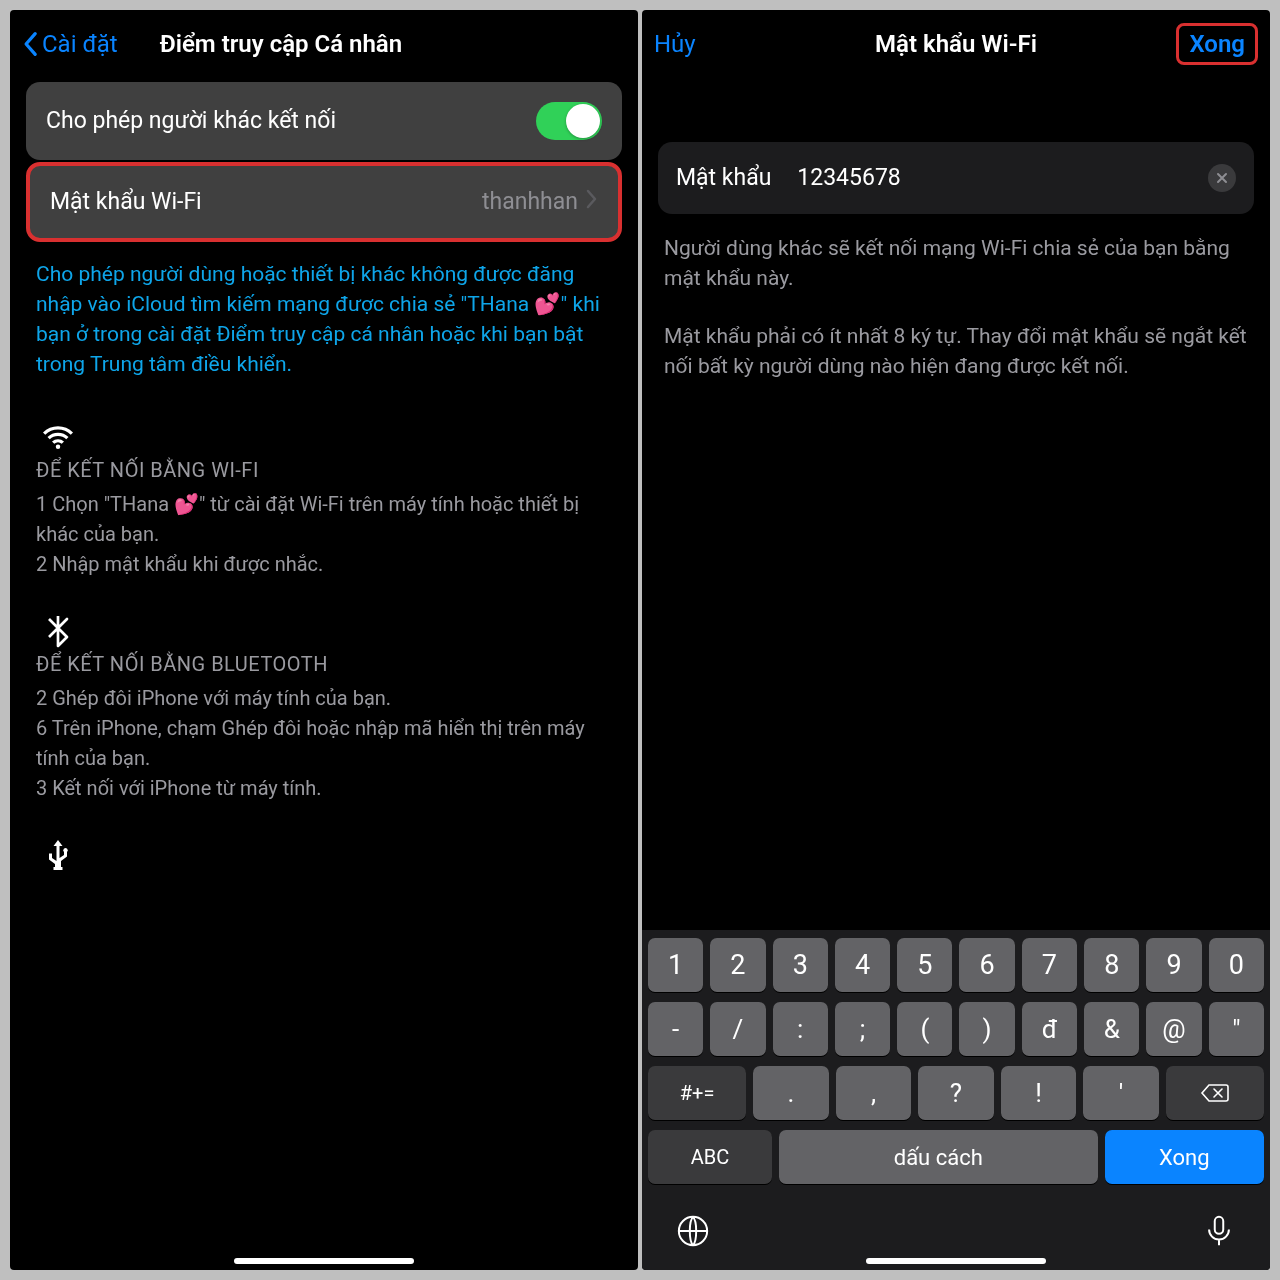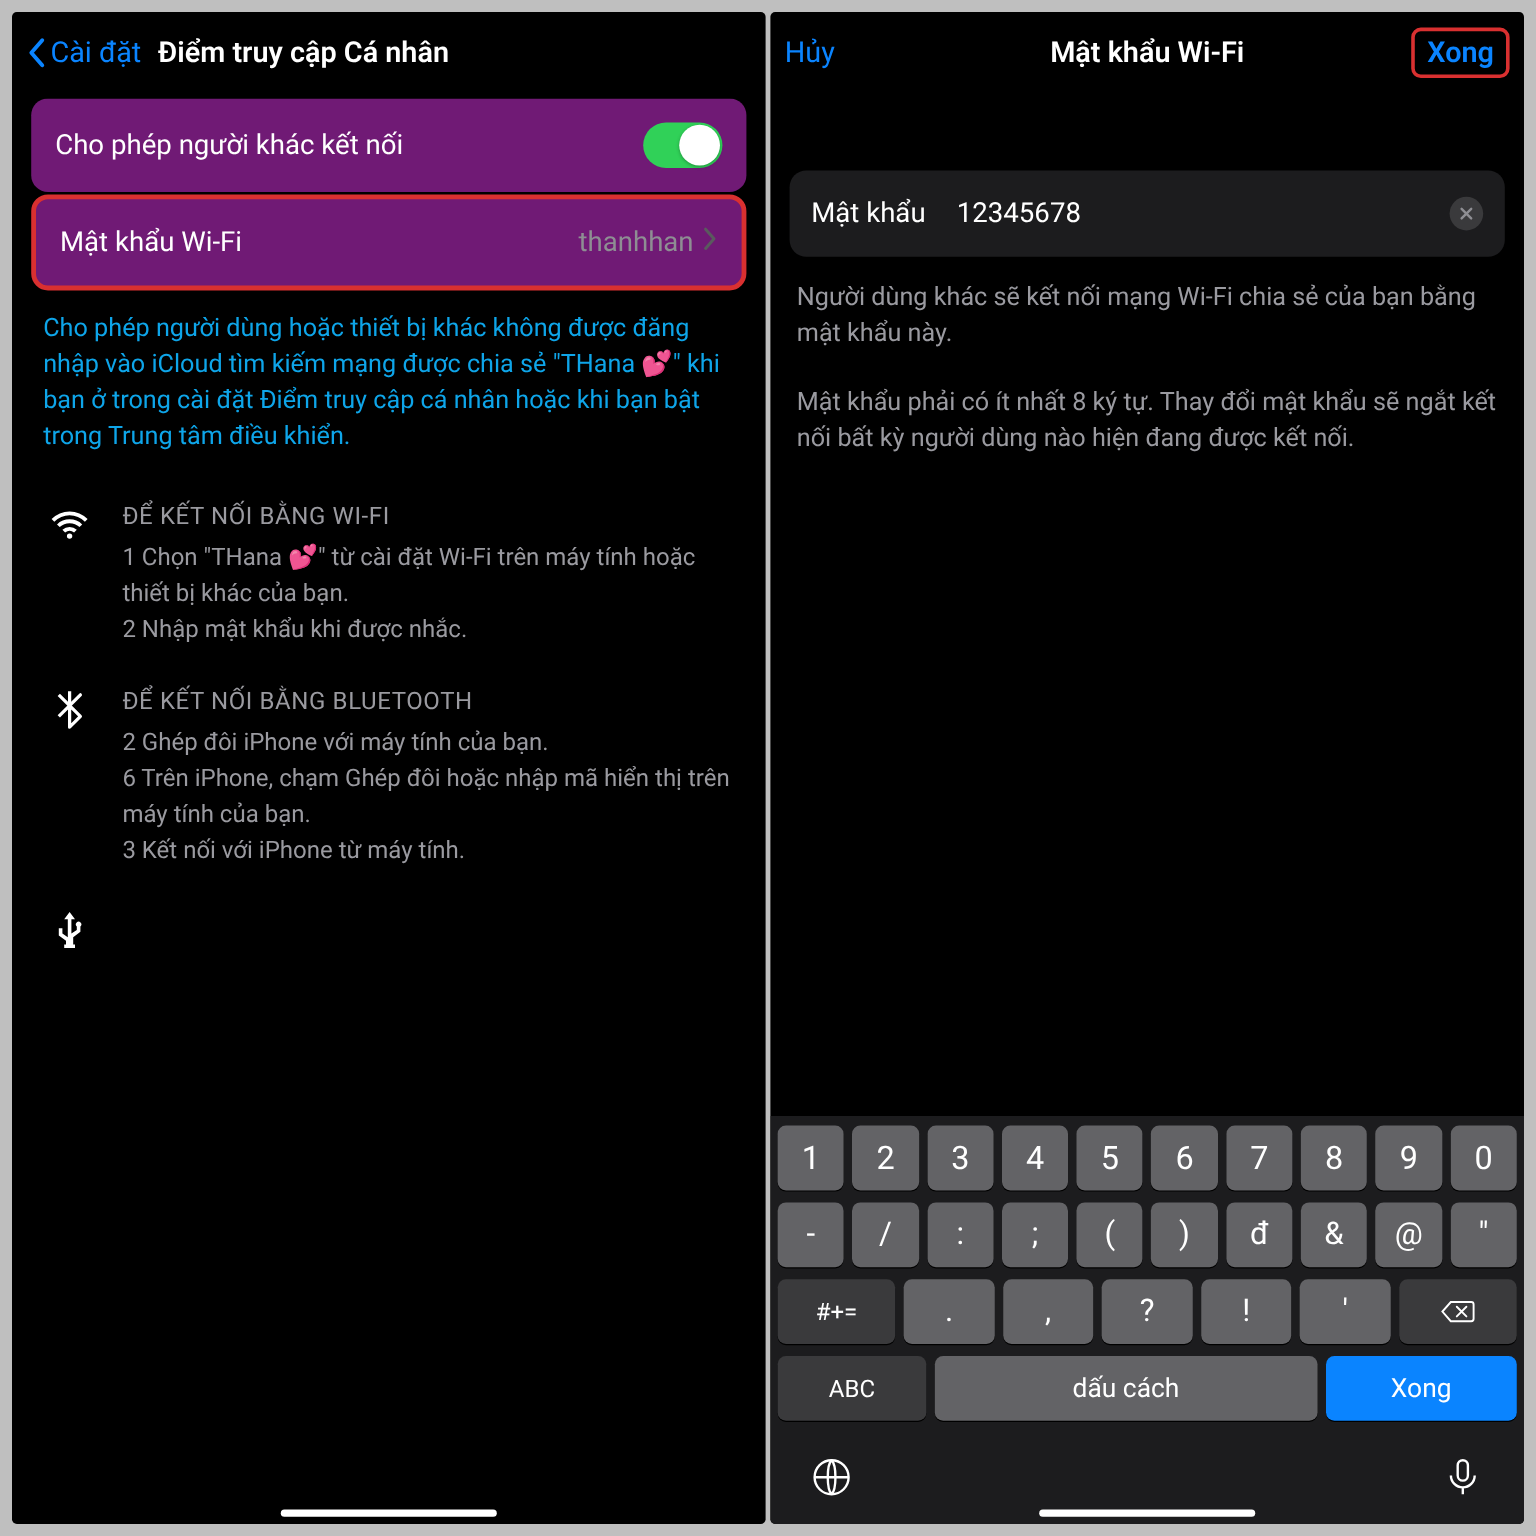--- a/index.html
+++ b/index.html
@@ -21,20 +21,21 @@
     flex-direction: column;
     color: #fff;
     position: relative;
   }
   .navbar {
     display: flex;
     align-items: center;
     padding: 18px 12px 22px;
     position: relative;
     height: 72px;
+    gap: 28px;
   }
   .nav-back {
     color: #0a84ff;
     display: flex;
     align-items: center;
     font-size: 24px;
     gap: 4px;
   }
   .nav-back svg { width: 16px; height: 26px; }
   .nav-title {
@@ -67,21 +68,21 @@
   .content {
     flex: 1;
     padding: 0 16px;
     overflow: hidden;
     color: #9a9aa0;
     font-size: 20px;
     line-height: 1.4;
   }
   .desc { color: #9a9aa0; padding: 6px 10px 20px; font-size: 21px; }
   .group {
-    background: #701a75;
+    background: #404040;
     border-radius: 14px;
     overflow: hidden;
     margin-bottom: 4px;
   }
   .row {
     display: flex;
     align-items: center;
     padding: 20px 20px;
     color: #fff;
     font-size: 23px;
@@ -103,21 +104,21 @@
   .toggle::after {
     content: "";
     position: absolute;
     width: 34px; height: 34px;
     background: #fff;
     border-radius: 50%;
     top: 2px; right: 2px;
     box-shadow: 0 1px 3px rgba(0,0,0,0.3);
   }
   .footer-desc { padding: 14px 10px 34px; color: #0ea5e9; font-size: 21px; line-height: 1.42; }
-  .instr-block { display: flex; gap: 22px; padding: 2px 10px 28px; }
+  .instr-block { display: flex; padding: 2px 10px 28px; flex-direction: column; }
   .instr-icon { color: #fff; width: 44px; flex-shrink: 0; display: flex; justify-content: center; padding-top:4px;}
   .instr-icon svg { width: 36px; height: 36px; }
   .instr-text { color: #9a9aa0; font-size: 20px; line-height: 1.5; }
   .instr-title { color: #9a9aa0; letter-spacing: 0.5px; margin-bottom: 4px; font-size: 20px; }
   .homebar {
     position: absolute;
     bottom: 6px;
     left: 50%;
     transform: translateX(-50%);
     width: 180px;

